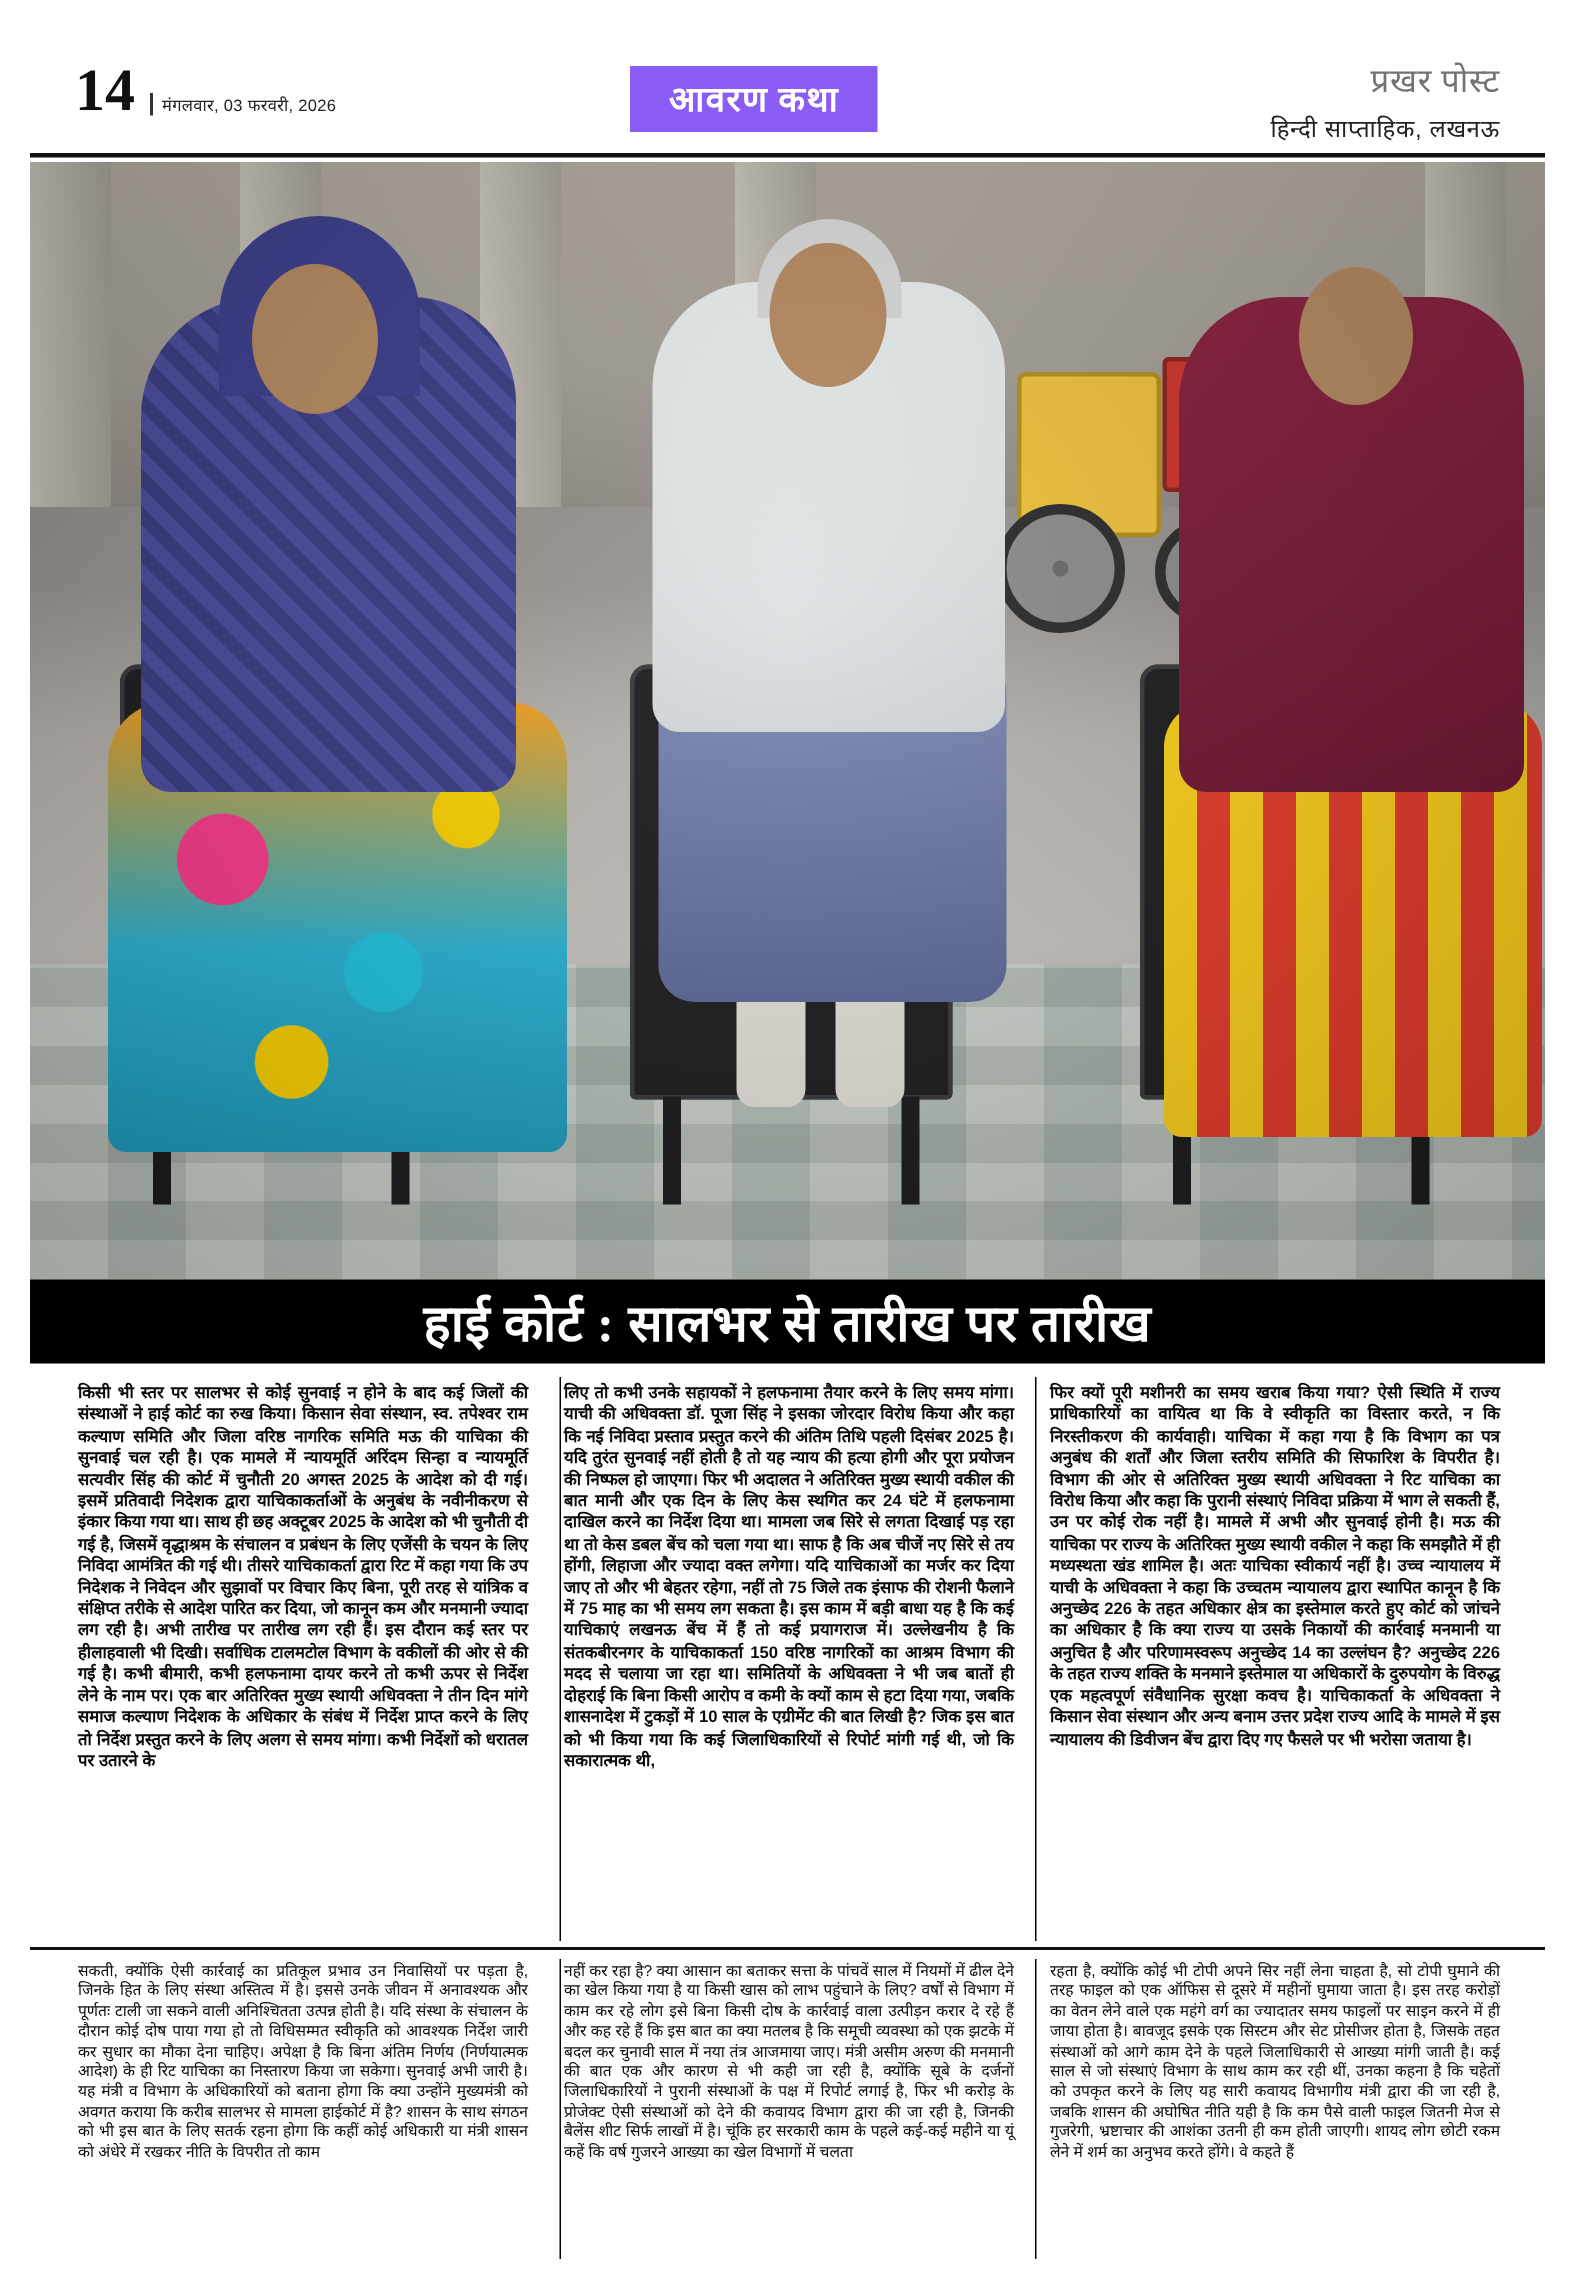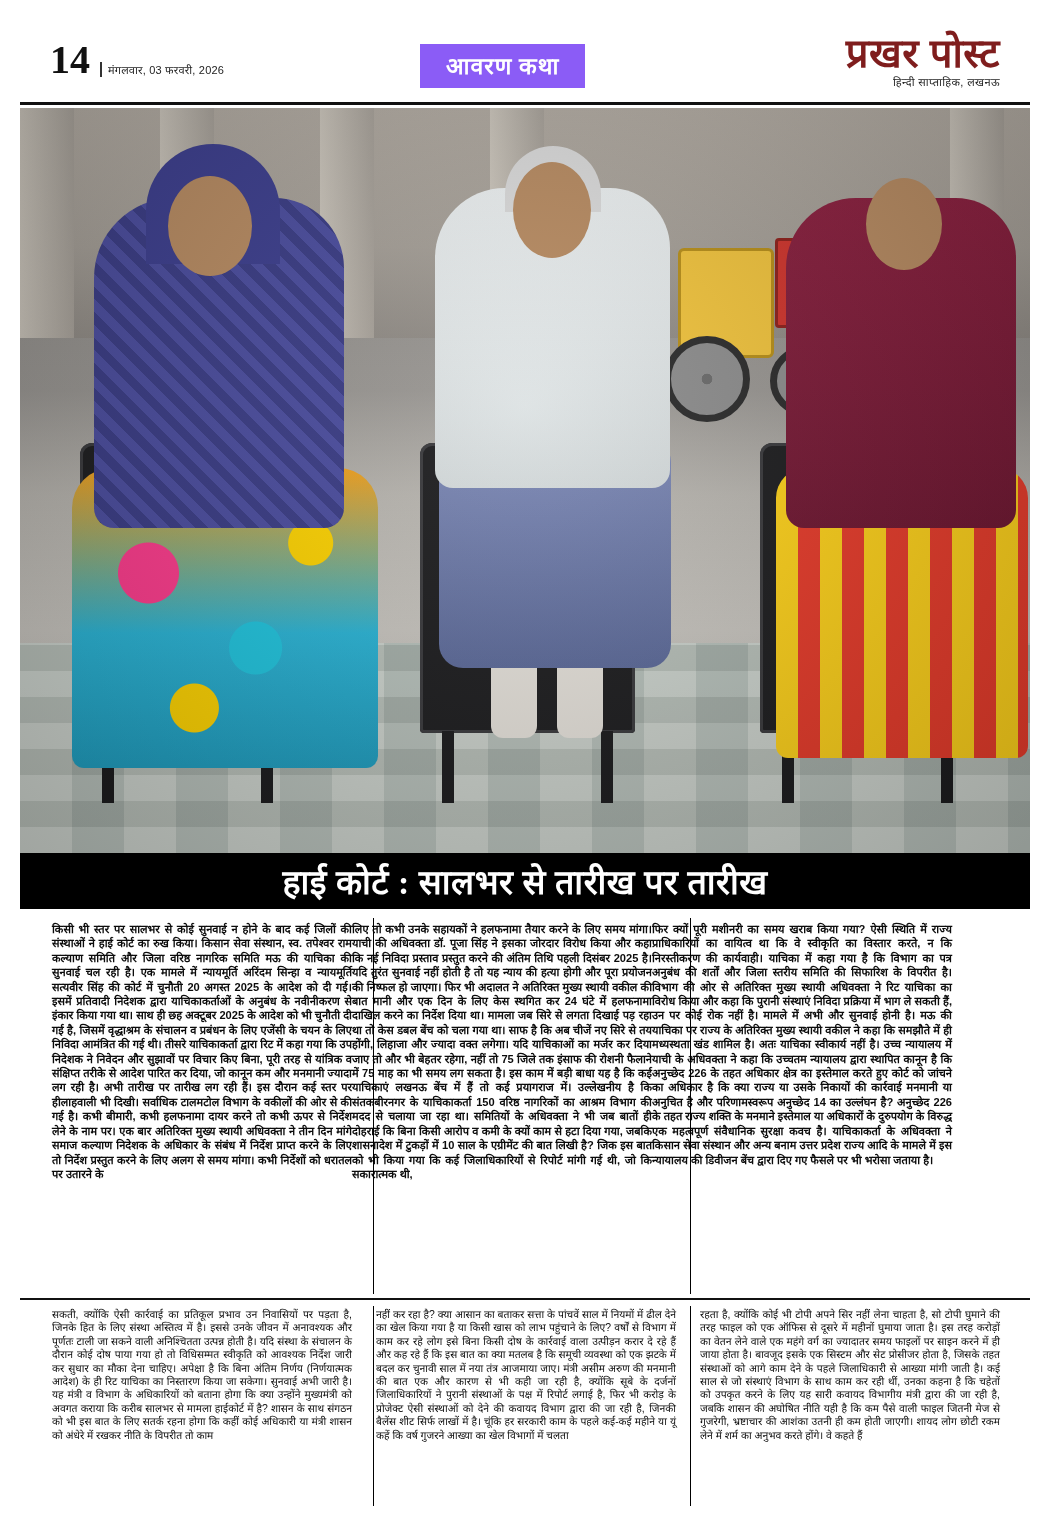--- a/index.html
+++ b/index.html
@@ -54,29 +54,29 @@
     padding: 5px 26px 7px 26px;
     letter-spacing: 1px;
   }
   .brand {
     position: absolute;
     right: 0; top: -4px;
     text-align: right;
   }
   .brand-name {
     font-family: "Liberation Serif", serif;
-    font-size: 40px;
-    font-weight: bold;
-    color: #7f1d1d;
+    font-size: 22px;
+    font-weight: normal;
+    color: #737373;
     letter-spacing: .5px;
     line-height: 36px;
   }
   .brand-sub {
     font-family: "Liberation Sans", sans-serif;
-    font-size: 11px;
+    font-size: 16px;
     color: #222;
     margin-top: 2px;
     letter-spacing: .4px;
   }
   .rule-top {
     position: absolute;
     left: 20px; right: 20px;
     top: 102px;
     height: 3px;
     background: #111;
@@ -234,20 +234,21 @@
     font-size: 34px;
     font-weight: bold;
     letter-spacing: .5px;
   }
   
   .body-3col {
     position: absolute;
     left: 52px; top: 922px;
     width: 952px; height: 368px;
     display: flex;
+    gap: 24px;
   }
   .body-3col .col {
     width: 300px;
     font-family: "Liberation Sans", sans-serif;
     font-size: 11.1px;
     line-height: 14.4px;
     text-align: justify;
     color: #0b0b0b;
     font-weight: 600;
   }

